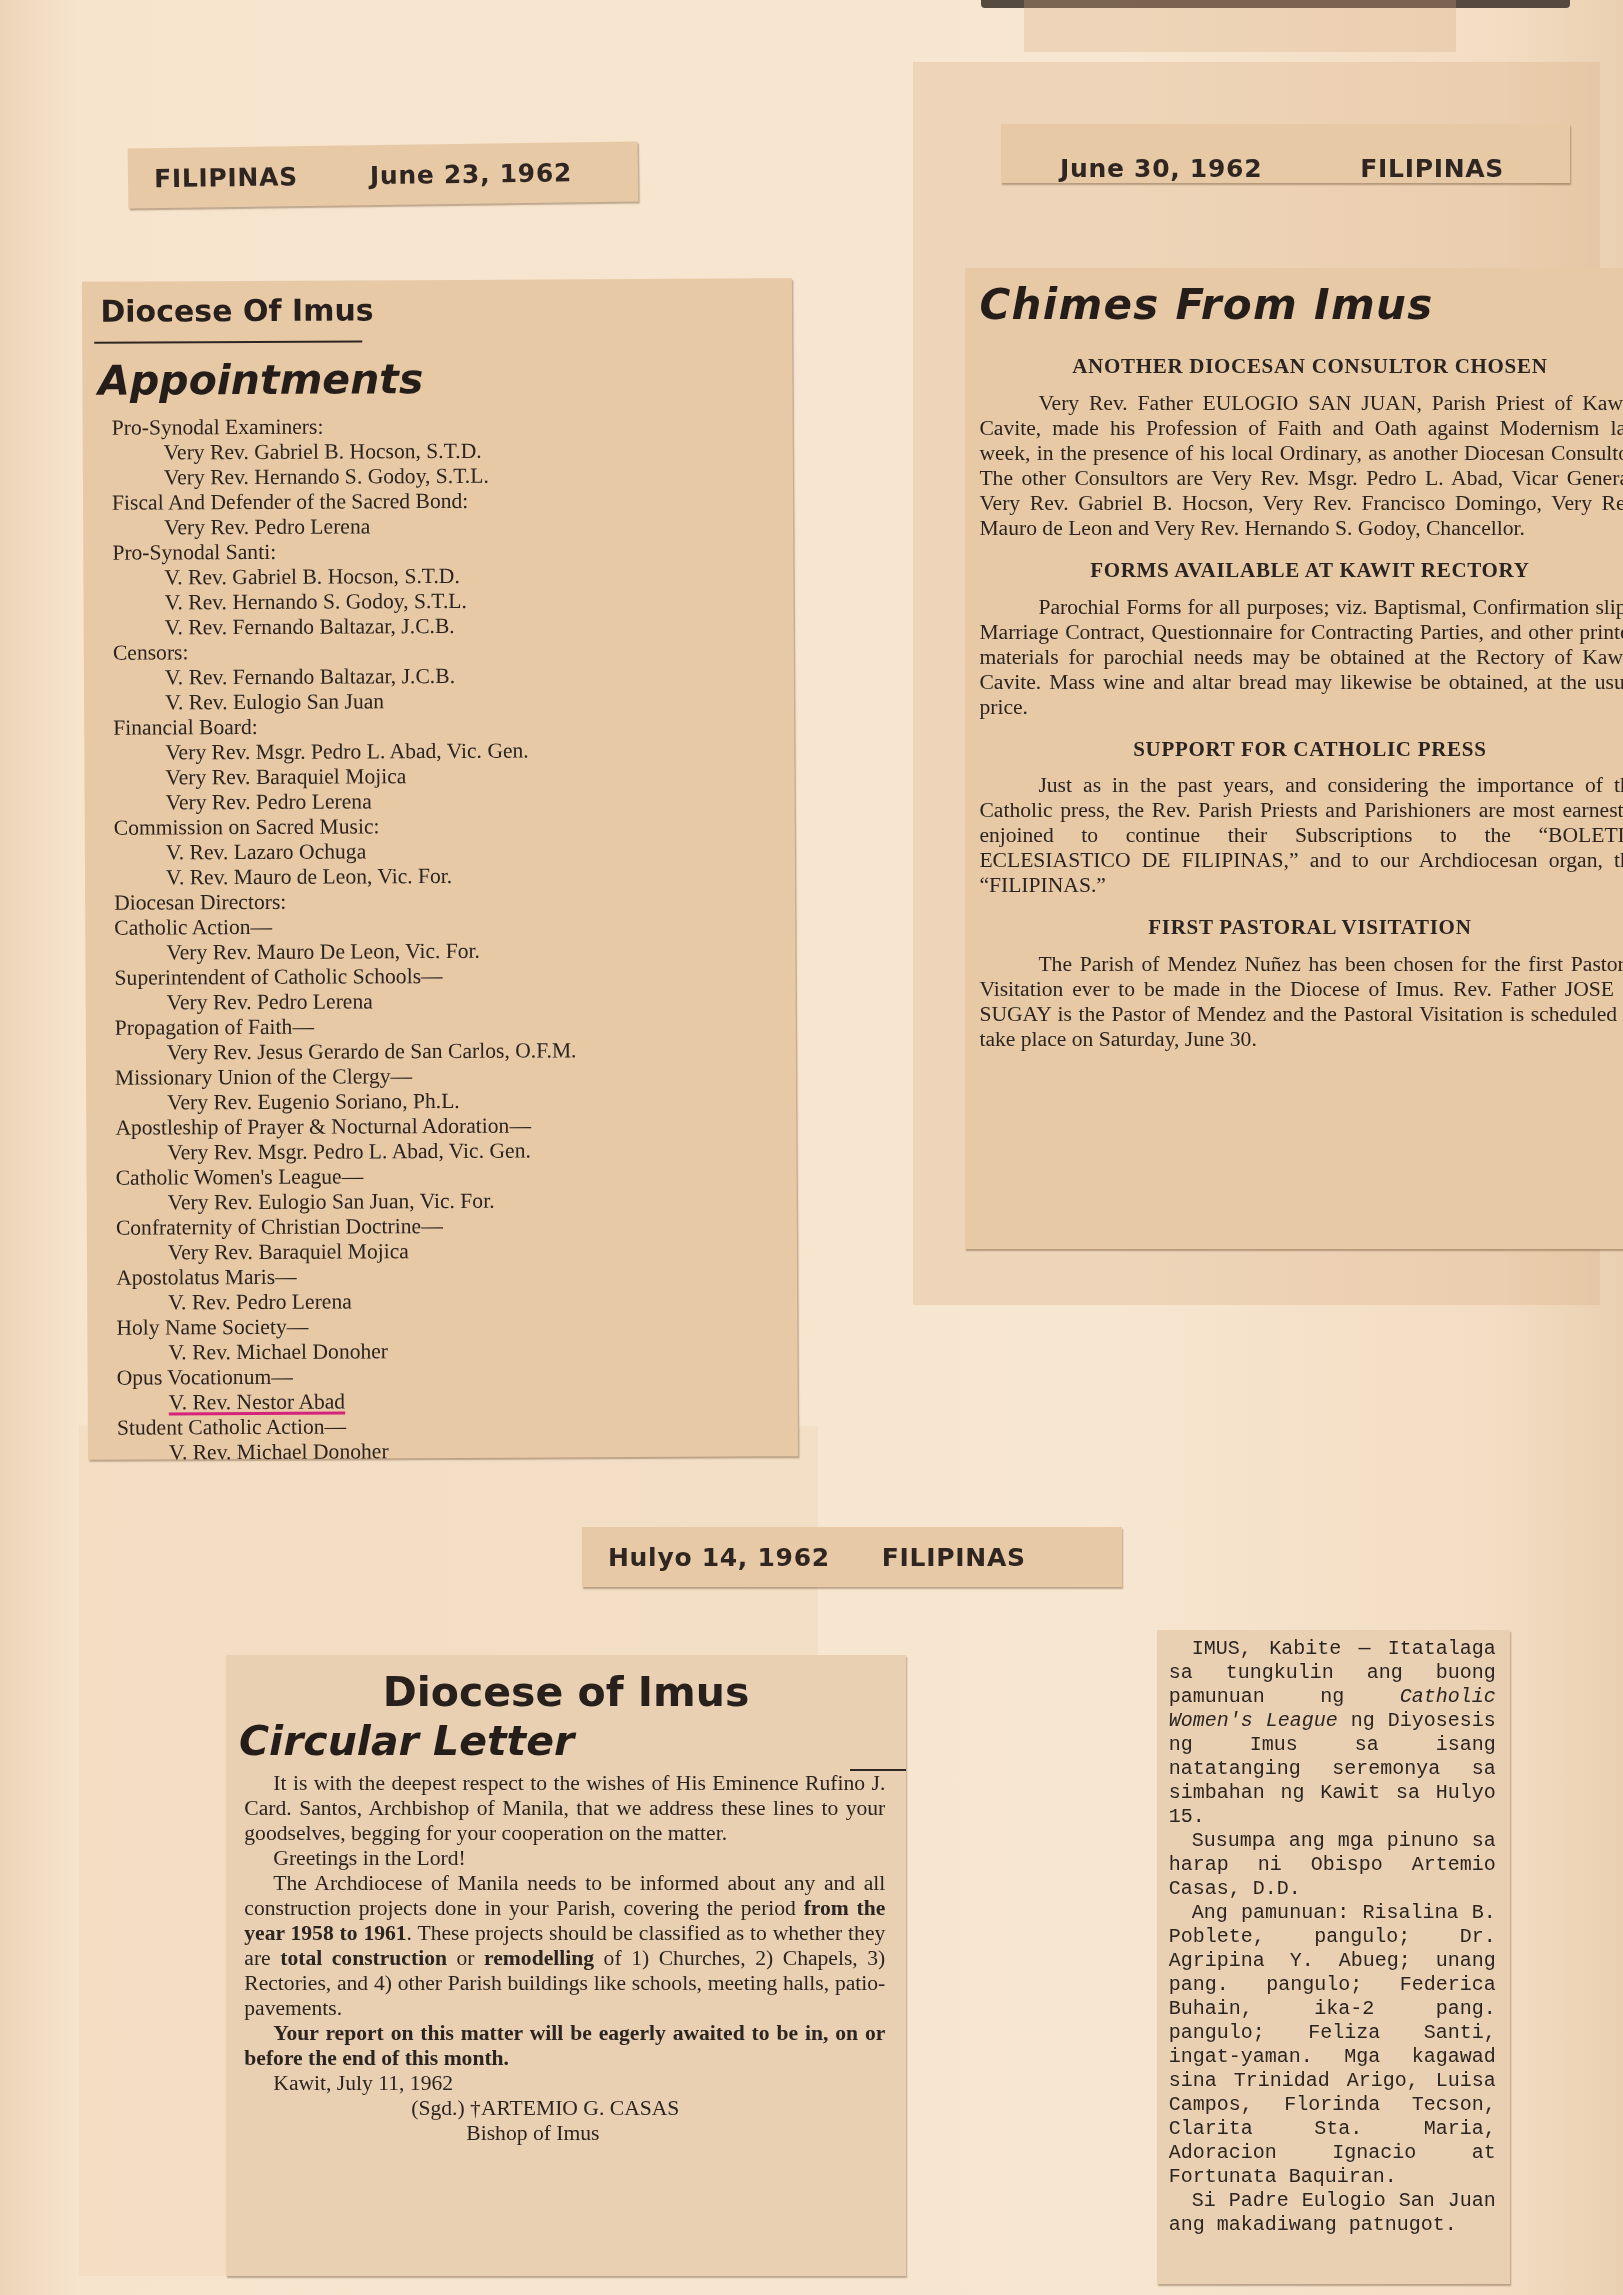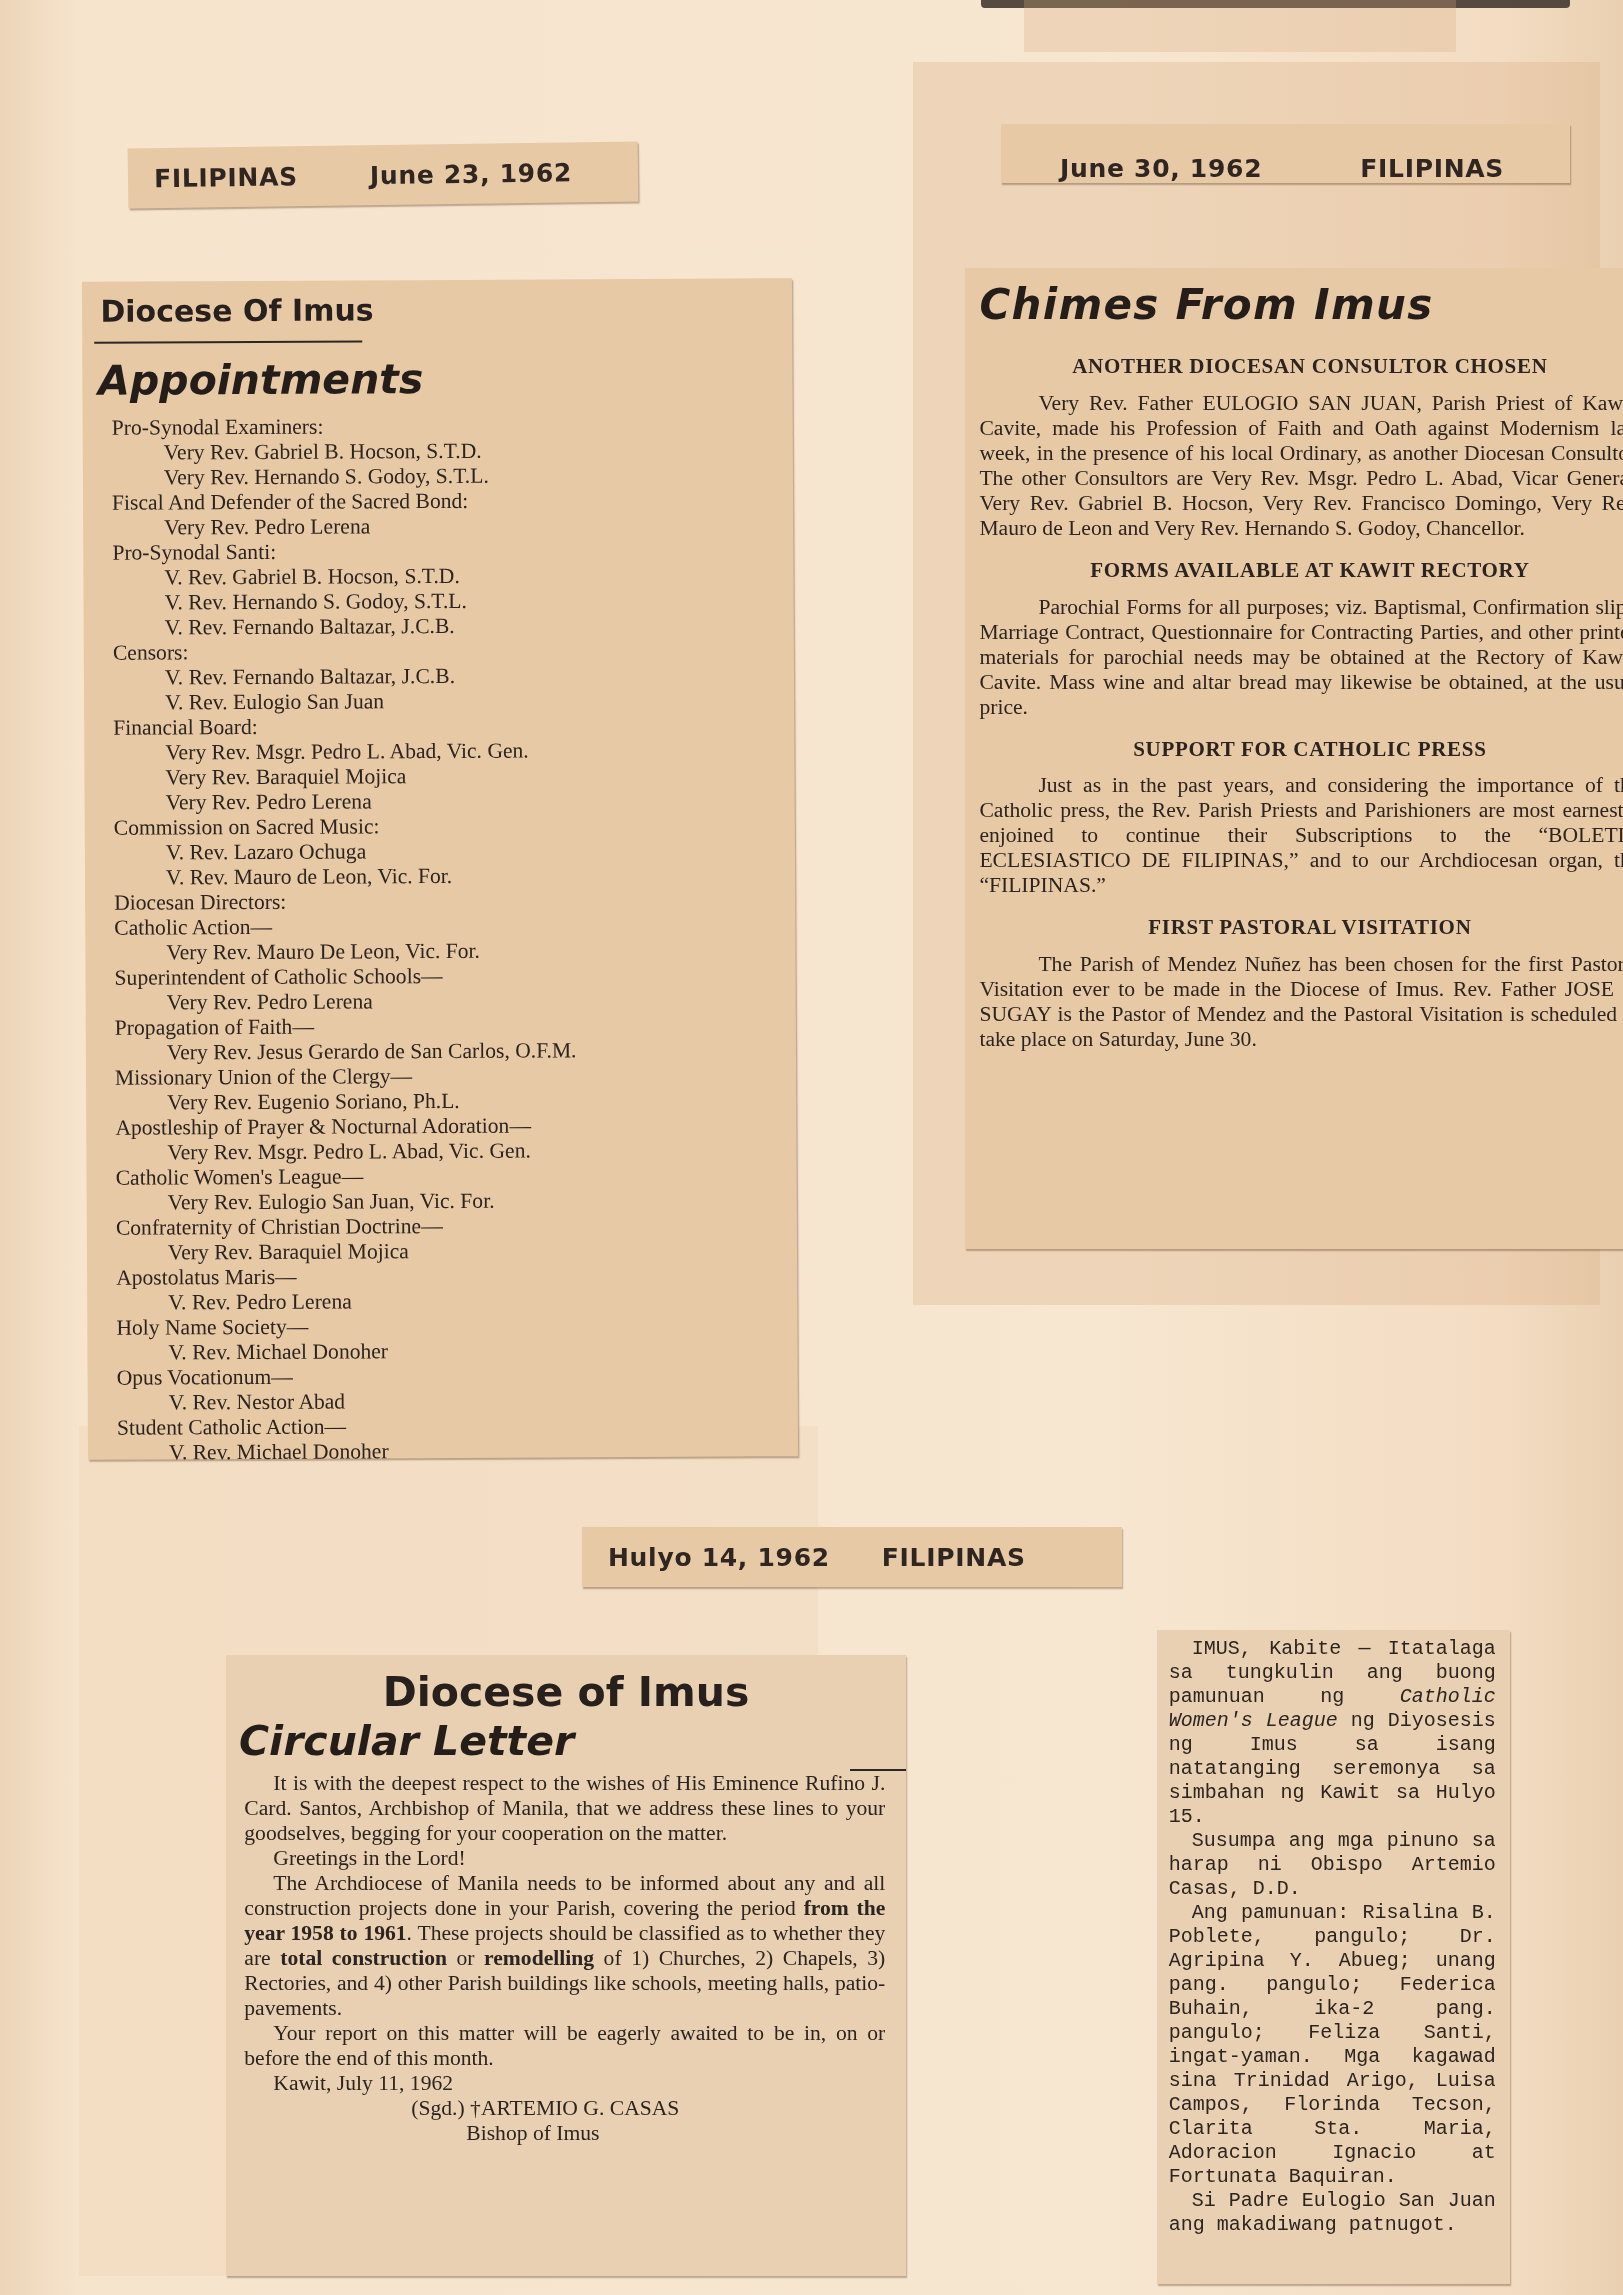--- a/index.html
+++ b/index.html
@@ -27,21 +27,21 @@
       font-size: 25px; letter-spacing: 0.7px; color: #2f2621;
       display: flex; align-items: center; gap: 72px;
       padding: 0 26px; box-sizing: border-box;
     }
     .sans-head { font-family: "DejaVu Sans", sans-serif; font-weight: bold; color: #27201c; }
     .italic-head { font-family: "DejaVu Sans", sans-serif; font-weight: bold; font-style: italic; color: #241d19; }
     .body-text { font-size: 21.6px; line-height: 25px; }
     .list-line { white-space: nowrap; }
     .indent1 { padding-left: 52px; }
     .indent0 { padding-left: 0; }
-    .underline-pink { text-decoration-color: #d4237a; text-decoration-thickness: 2.6px; text-underline-offset: 2.6px; }
+    .underline-pink { text-decoration: underline; text-decoration-color: #d4237a; text-decoration-thickness: 2.6px; text-underline-offset: 2.6px; }
     .section-head { font-weight: bold; text-align: center; font-size: 21px; letter-spacing: 0.7px; margin: 17px 0 11.8px; }
     .para { text-align: justify; text-indent: 59px; margin: 0; }
     .para-ni { text-align: justify; margin: 0; }
     .rule { border-top: 2px solid #2e2622; }
     .mono { font-family: "Liberation Mono", monospace; }
     .bold { font-weight: bold; }
   </style>
 </head>
 <body>
 
@@ -133,21 +133,21 @@
 <div class="clip light" style="left:226px;top:1655px;width:680px;height:621px;">
   <div class="sans-head" style="position:absolute;left:0;right:0;top:13px;text-align:center;font-size:41px;">Diocese of Imus</div>
   <div class="italic-head" style="position:absolute;left:13px;top:62px;font-size:41px;">Circular Letter</div>
   <div class="rule" style="position:absolute;right:0;top:114px;width:56px;"></div>
   <div class="body-text" style="position:absolute;left:18.3px;top:116px;width:641px;">
     <p class="para" style="text-indent:29px;">It is with the deepest respect to the wishes of His Eminence Rufino J. Card. Santos, Archbishop of Manila, that we address these lines to your goodselves, begging for your cooperation on the matter.</p>
     <p class="para" style="text-indent:29px;">Greetings in the Lord!</p>
     <p class="para" style="text-indent:29px;">
       <span>The Archdiocese of Manila needs to be informed about any and all construction projects done in your Parish, covering the period </span><span class="bold">from the year 1958 to 1961</span><span>. These projects should be classified as to whether they are </span><span class="bold">total construction</span><span> or </span><span class="bold">remodelling</span><span> of 1) Churches, 2) Chapels, 3) Rectories, and 4) other Parish buildings like schools, meeting halls, patio-pavements.</span>
     </p>
-    <p class="para" style="text-indent:29px;">Your report on this matter will be eagerly awaited to be in, on or before the end of this month.</p>
+    <p class="para" style="text-indent:29px;font-weight:bold;">Your report on this matter will be eagerly awaited to be in, on or before the end of this month.</p>
     <p class="para-ni" style="padding-left:29px;">Kawit, July 11, 1962</p>
     <p class="para-ni" style="padding-left:167px;">(Sgd.) †ARTEMIO G. CASAS</p>
     <p class="para-ni" style="padding-left:222px;">Bishop of Imus</p>
   </div>
 </div>
 
 <div class="clip light" style="left:1157px;top:1630px;width:353px;height:654px;">
   <div class="mono" style="position:absolute;left:11.8px;top:6.5px;width:327px;font-size:20px;line-height:24px;">
     <p class="para" style="text-indent:23px;">
       <span>IMUS, Kabite — Itatalaga sa tungkulin ang buong pamunuan ng </span><em>Catholic Women's League</em><span> ng Diyosesis ng Imus sa isang natatanging seremonya sa simbahan ng Kawit sa Hulyo 15.</span>

